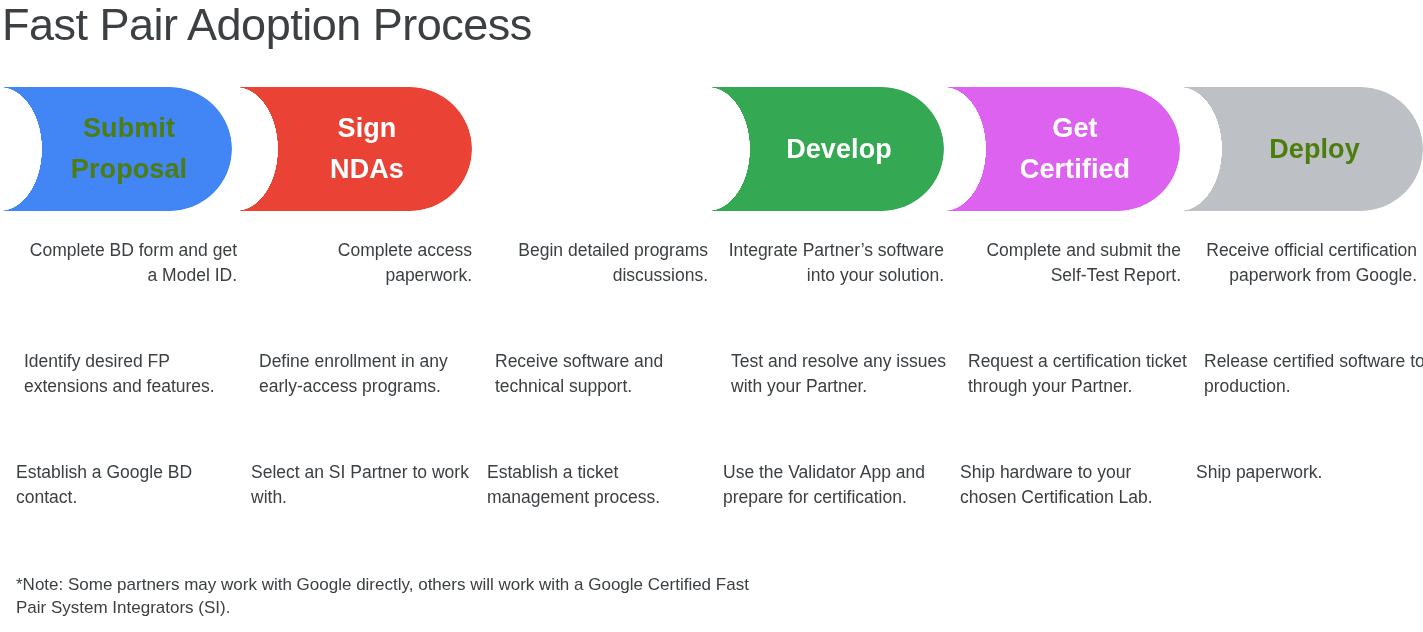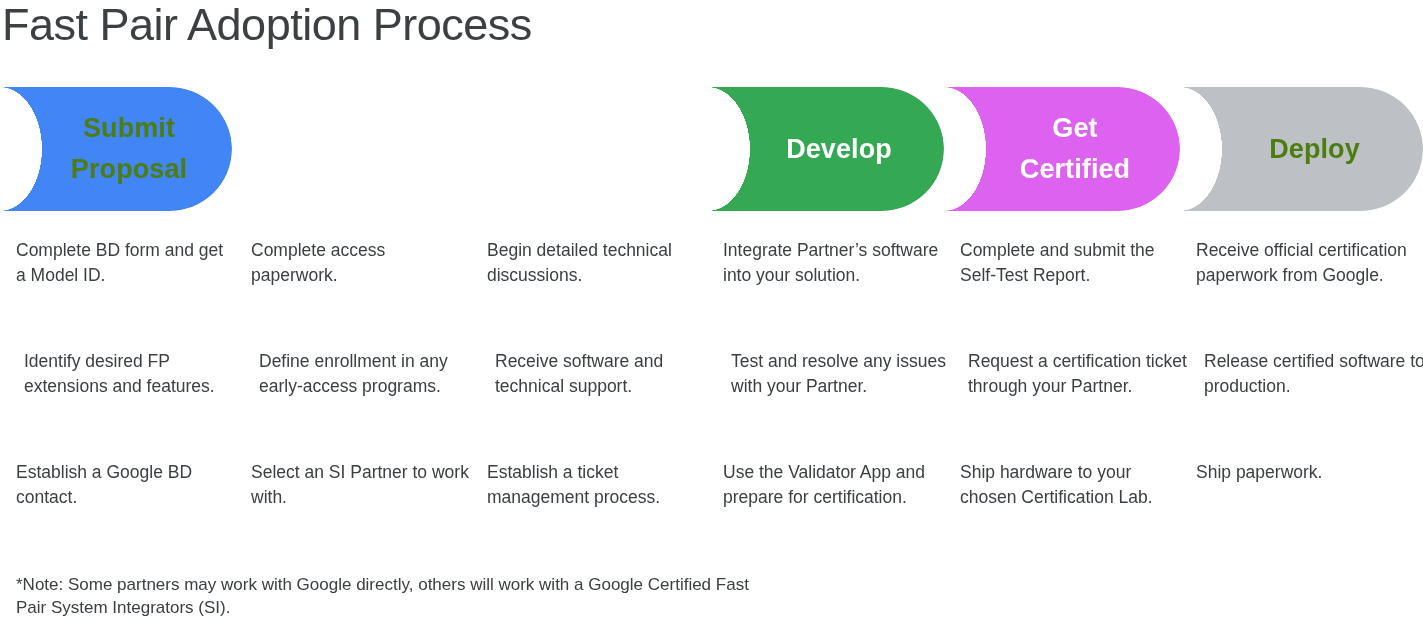--- a/index.html
+++ b/index.html
@@ -84,21 +84,21 @@
   }
   .bullet-block {
     position: absolute;
     left: 0;
     width: 221px;
     font-size: 17.5px;
     line-height: 24.5px;
     color: #3c4043;
     font-weight: 400;
   }
-  .row0 { top: 0px; }
+  .row0 { top: 0px; text-align: right; }
   .row1 { top: 111px; margin-left: 8px; }
   .row2 { top: 222px; }
 
   
   .footnote {
     position: absolute;
     left: 16px;
     top: 573px;
     width: 760px;
     font-size: 17px;
@@ -110,20 +110,25 @@
 </head>
 <body>
 
 <div class="page-title">Fast Pair Adoption Process</div>
 
 <div class="banner">
     <div class="chev" style="left: 0px; width: 232px;">
       <div class="chev-shape" style="background: rgb(66, 133, 244);"></div>
       <div class="chev-label" style="color: #4d7c0f;">Submit
 Proposal</div>
+    </div>
+    <div class="chev" style="left: 236px; width: 236px;">
+      <div class="chev-shape" style="background: rgb(234, 67, 53);"></div>
+      <div class="chev-label" style="color: rgb(255, 255, 255);">Sign
+NDAs</div>
     </div>
     <div class="chev" style="left: 708px; width: 236px;">
       <div class="chev-shape" style="background: rgb(52, 168, 83);"></div>
       <div class="chev-label" style="color: rgb(255, 255, 255);">Develop</div>
     </div>
     <div class="chev" style="left: 944px; width: 236px;">
       <div class="chev-shape" style="background: rgb(221, 98, 240);"></div>
       <div class="chev-label" style="color: rgb(255, 255, 255);">Get
 Certified</div>
     </div>
@@ -138,21 +143,21 @@
       <div class="bullet-block row0">Complete BD form and get a Model ID.</div>
       <div class="bullet-block row1">Identify desired FP extensions and features.</div>
       <div class="bullet-block row2">Establish a Google BD contact.</div>
     </div>
     <div class="col" style="left: 251px;">
       <div class="bullet-block row0">Complete access paperwork.</div>
       <div class="bullet-block row1">Define enrollment in any early-access programs.</div>
       <div class="bullet-block row2">Select an SI Partner to work with.</div>
     </div>
     <div class="col" style="left: 487px;">
-      <div class="bullet-block row0">Begin detailed technical discussions.</div>
+      <div class="bullet-block row0">Begin detailed programs discussions.</div>
       <div class="bullet-block row1">Receive software and technical support.</div>
       <div class="bullet-block row2">Establish a ticket management process.</div>
     </div>
     <div class="col" style="left: 723px;">
       <div class="bullet-block row0">Integrate Partner’s software into your solution.</div>
       <div class="bullet-block row1">Test and resolve any issues with your Partner.</div>
       <div class="bullet-block row2">Use the Validator App and prepare for certification.</div>
     </div>
     <div class="col" style="left: 960px;">
       <div class="bullet-block row0">Complete and submit the Self-Test Report.</div>

